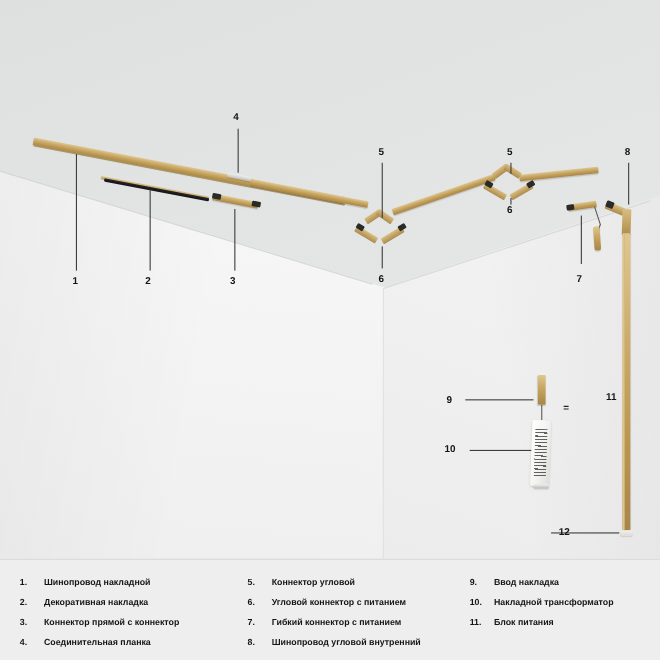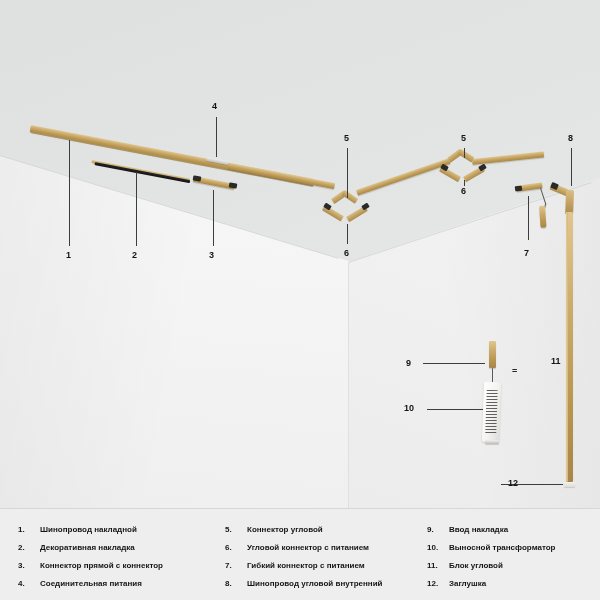--- a/index.html
+++ b/index.html
@@ -214,21 +214,21 @@
       <div class="li">
         <span class="n">2.</span>
         <span class="t">Декоративная накладка</span>
       </div>
       <div class="li">
         <span class="n">3.</span>
         <span class="t">Коннектор прямой с коннектор</span>
       </div>
       <div class="li">
         <span class="n">4.</span>
-        <span class="t">Соединительная питания</span>
+        <span class="t">Соединительная планка</span>
       </div>
     </div>
 
     <div class="col c2">
       <div class="li">
         <span class="n">5.</span>
         <span class="t">Коннектор угловой</span>
       </div>
       <div class="li">
         <span class="n">6.</span>
@@ -244,27 +244,23 @@
       </div>
     </div>
 
     <div class="col c3">
       <div class="li">
         <span class="n">9.</span>
         <span class="t">Ввод накладка</span>
       </div>
       <div class="li">
         <span class="n">10.</span>
-        <span class="t">Выносной трансформатор</span>
+        <span class="t">Накладной трансформатор</span>
       </div>
       <div class="li">
         <span class="n">11.</span>
-        <span class="t">Блок угловой</span>
-      </div>
-      <div class="li">
-        <span class="n">12.</span>
-        <span class="t">Заглушка</span>
+        <span class="t">Блок питания</span>
       </div>
     </div>
 
   </div>
 
 </div>
 
 </body></html>

